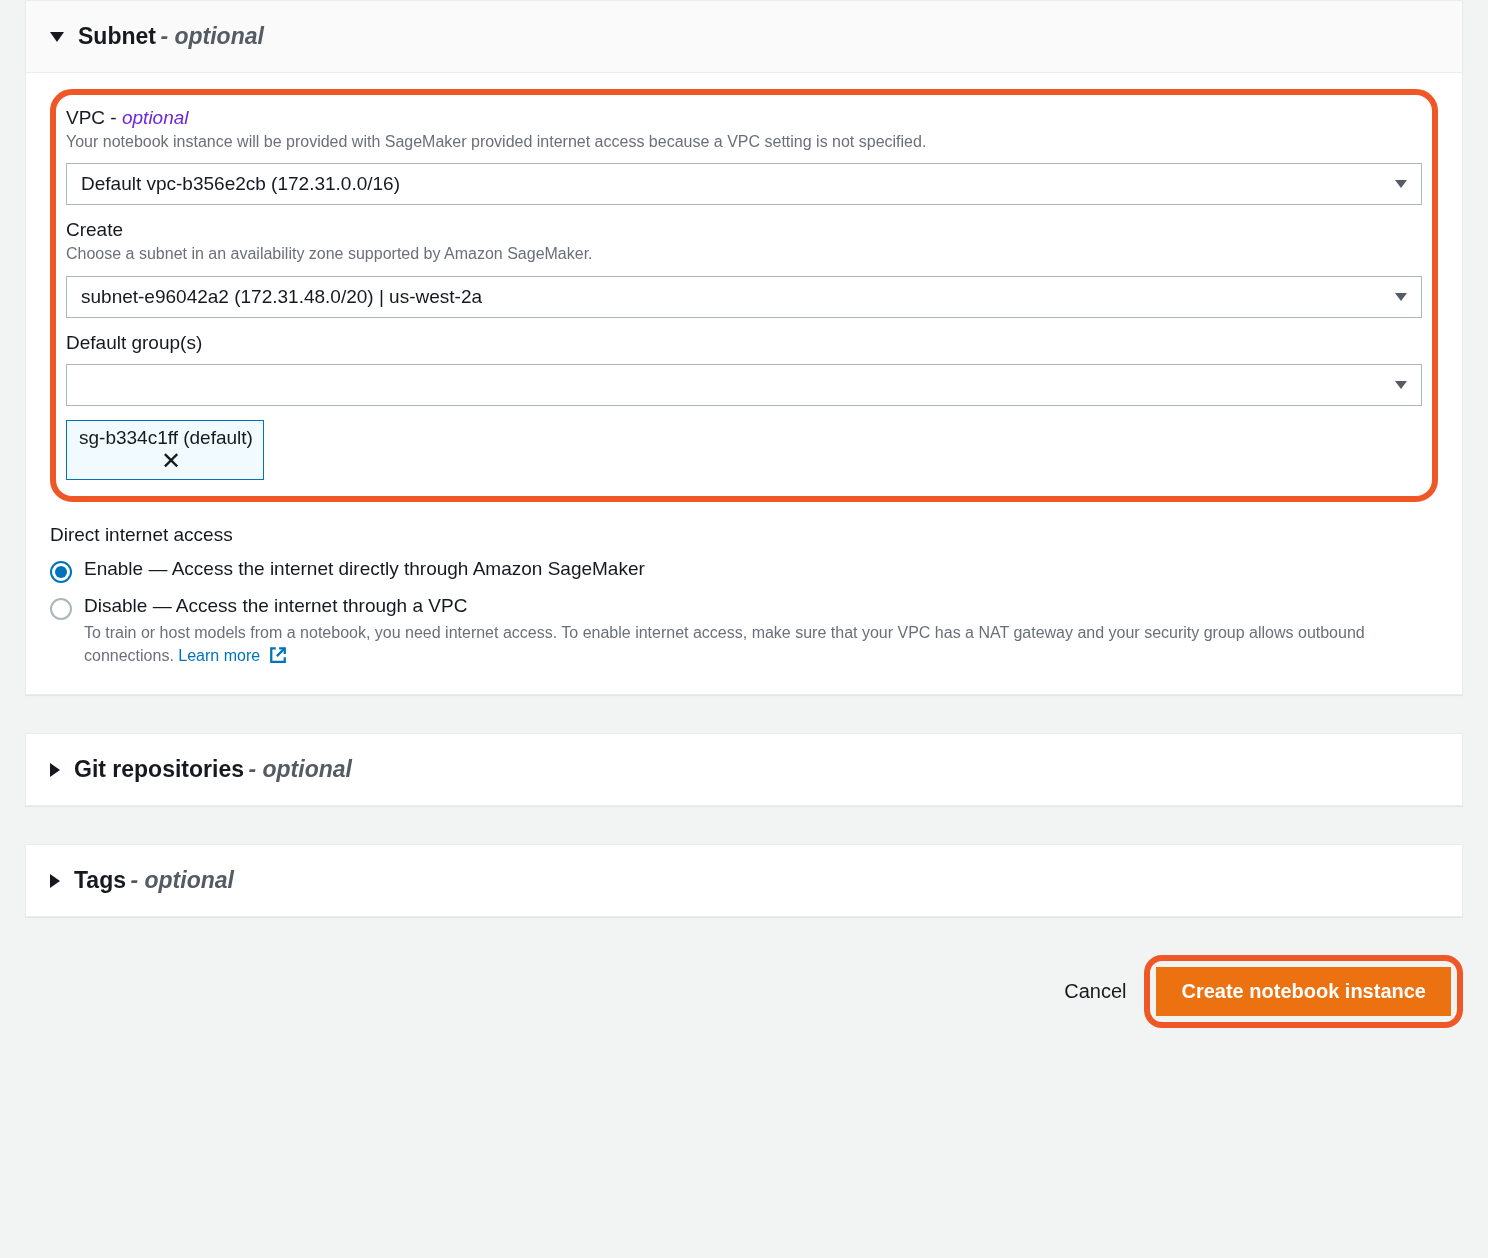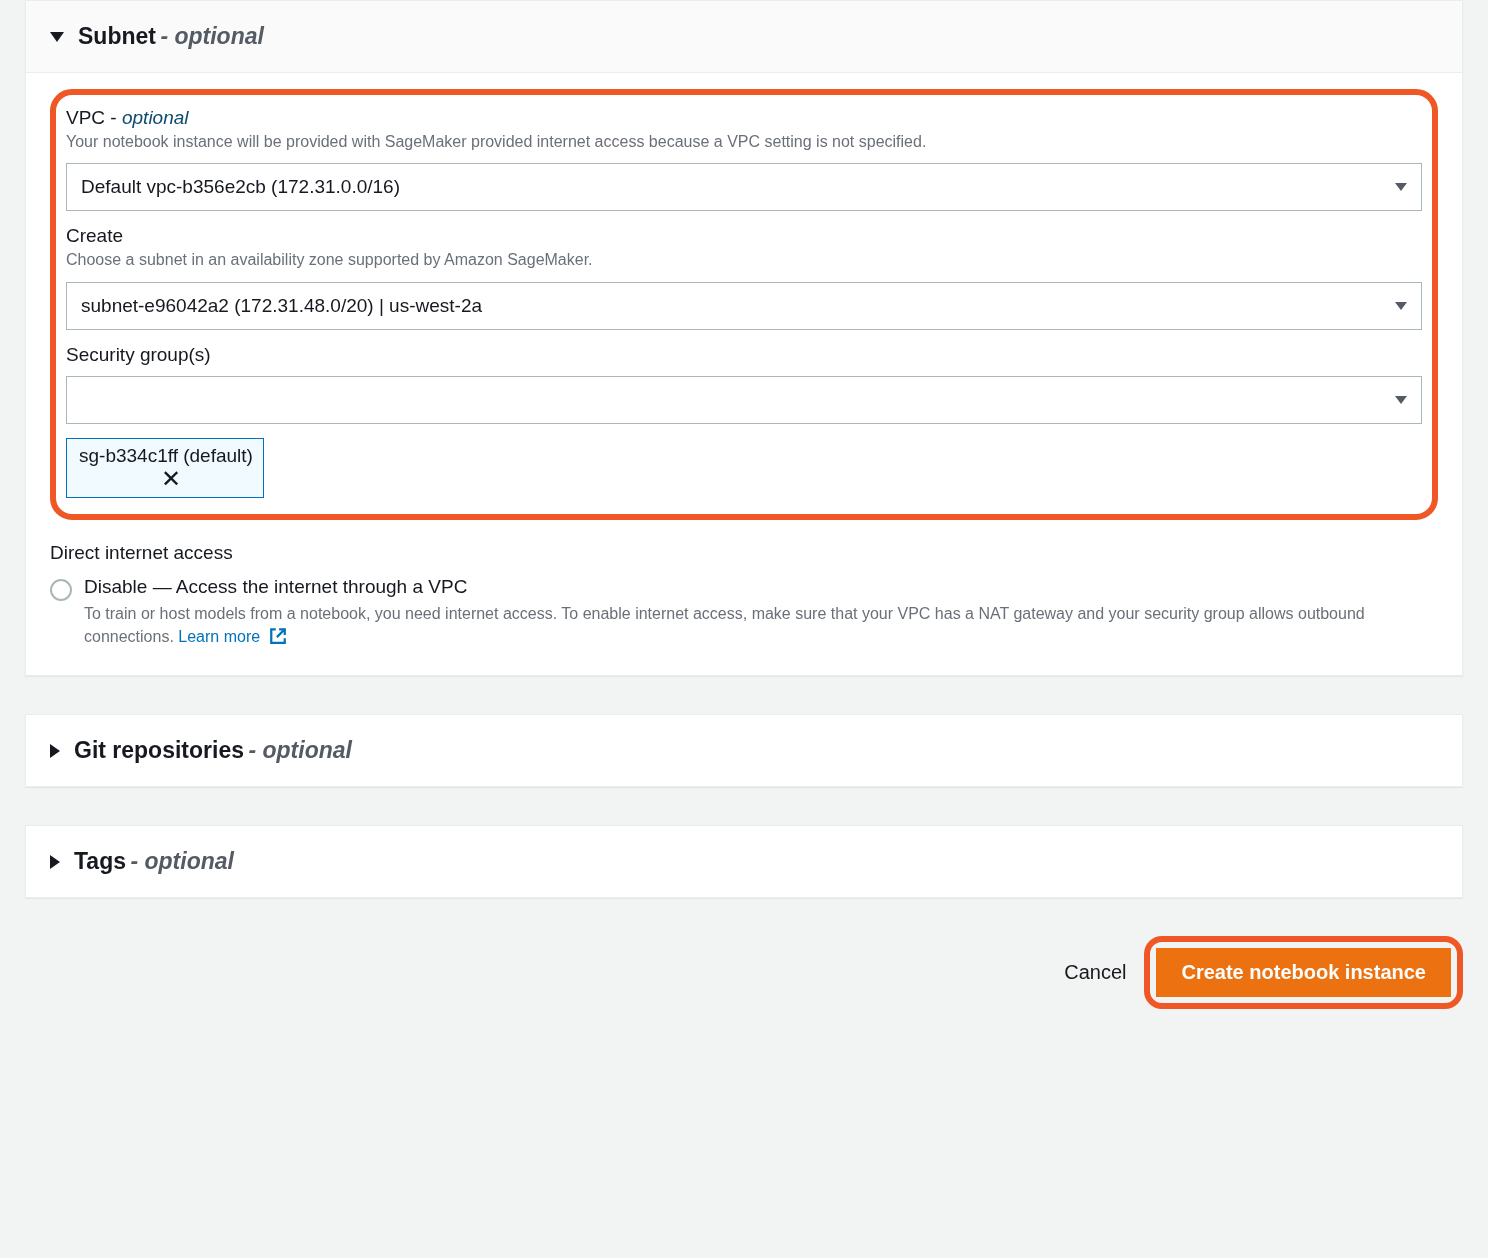--- a/index.html
+++ b/index.html
@@ -52,33 +52,33 @@
     .highlight-box.tight { border-radius: 18px; padding: 6px; margin: 0; }
     .field-group { margin-bottom: 14px; }
     .field-group:last-child { margin-bottom: 0; }
     .field-label {
       font-size: 19px;
       color: #16191f;
       margin-bottom: 2px;
     }
     .field-label .opt {
       font-style: italic;
-      color: #0c4a6e;
+      color: #6d28d9;
     }
     .field-hint {
       font-size: 16px;
       color: #6a7079;
       margin-bottom: 10px;
       line-height: 1.4;
     }
     .select-wrap {
       position: relative;
       border: 1px solid #aab7b8;
       background: #fff;
-      height: 48px;
+      height: 42px;
       display: flex;
       align-items: center;
       padding: 0 14px;
       cursor: pointer;
     }
     .select-value { font-size: 19px; color: #16191f; flex: 1; }
     .select-caret {
       width: 0; height: 0;
       border-left: 6px solid transparent;
       border-right: 6px solid transparent;
@@ -197,35 +197,43 @@
       <div class="field-group">
         <div class="field-label">Create</div>
         <div class="field-hint">Choose a subnet in an availability zone supported by Amazon SageMaker.</div>
         <div class="select-wrap">
           <span class="select-value">subnet-e96042a2 (172.31.48.0/20) | us-west-2a</span>
           <span class="select-caret"></span>
         </div>
       </div>
 
       <div class="field-group">
-        <div class="field-label">Security group(s)</div>
+        <div class="field-label">Default group(s)</div>
         <div class="select-wrap" style="margin-top:10px">
           <span class="select-value"></span>
           <span class="select-caret"></span>
         </div>
         <div class="token">
           <span>sg-b334c1ff (default)</span>
           <span class="token-close">✕</span>
         </div>
       </div>
     </div>
 
     <div class="section-plain">
       <div class="field-label" style="font-size:19px">Direct internet access</div>
 
+      <div class="radio-row">
+        <div class="radio-outer selected">
+          <div class="radio-inner"></div>
+        </div>
+        <div>
+          <div class="radio-label">Enable — Access the internet directly through Amazon SageMaker</div>
+        </div>
+      </div>
 
       <div class="radio-row">
         <div class="radio-outer"></div>
         <div style="flex:1">
           <div class="radio-label">Disable — Access the internet through a VPC</div>
           <div class="radio-desc">
             <span>To train or host models from a notebook, you need internet access. To enable internet access, make sure that your VPC has a NAT gateway and your security group allows outbound connections.  </span>
             <a href="#" class="learn-more">Learn more</a>
             <span class="ext-icon">
               <svg width="18" height="18" viewBox="0 0 16 16" fill="none" stroke="#0073bb" stroke-width="2">

